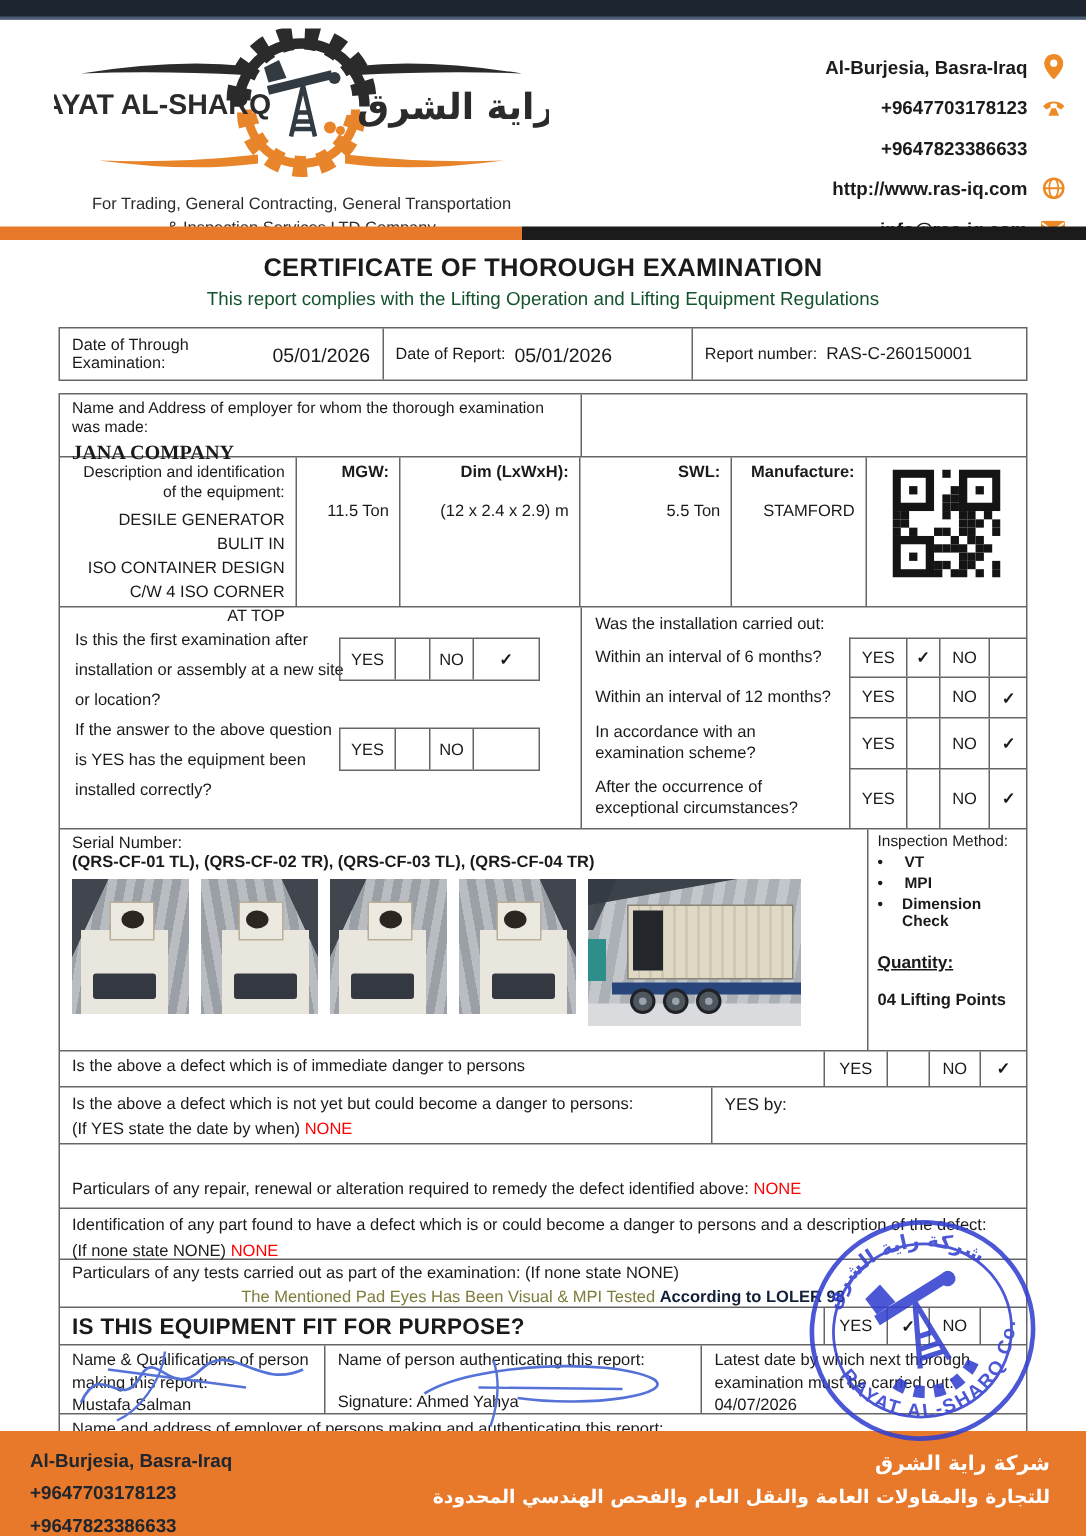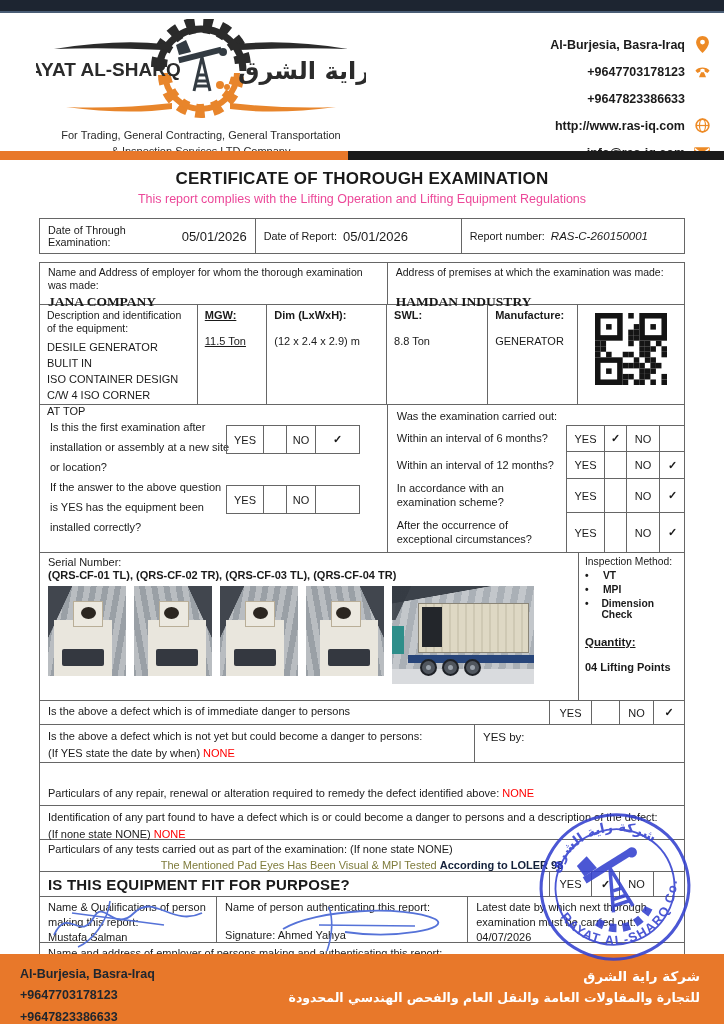--- a/index.html
+++ b/index.html
@@ -16,49 +16,49 @@
   .contact-block { padding-top:12px; }
   .contact-line { display:flex; justify-content:flex-end; align-items:center; height:27px; font-weight:bold; font-size:12.5px; color:#1b1b1b; }
   .contact-icon { width:20px; margin-left:7px; display:flex; justify-content:center; align-items:center; }
 
   
   .divider { display:flex; height:9px; }
   .divider .d-orange { width:48%; background:#E8782A; }
   .divider .d-black { flex:1; background:#1b1b1b; }
 
   .title { text-align:center; font-weight:bold; font-size:17px; margin-top:9px; letter-spacing:.2px; }
-  .subtitle { text-align:center; font-size:12.5px; margin-top:3px; color:#ec4899; }
+  .subtitle { text-align:center; font-size:12.5px; margin-top:3px; color:#14532d; }
 
   
   .date-table { display:flex; width:646px; margin:12px auto 0; border:1px solid #666; }
   .date-cell { padding:5px 8px; font-size:10.8px; display:flex; align-items:center; gap:6px; }
   .date-cell .val { font-size:13px; }
-  .date-cell .val-sm { font-size:11.5px;font-style:italic; }
+  .date-cell .val-sm { font-size:11.5px; }
   .dc1 { width:33.5%; border-right:1px solid #666; }
   .dc2 { width:32%; border-right:1px solid #666; }
   .dc3 { flex:1; }
 
   
   .main-table { width:646px; margin:8px auto 0; border:1px solid #666; font-size:11px; }
   .m-row { display:flex; border-bottom:1px solid #666; }
   .m-row:last-child { border-bottom:none; }
   .sm-label { font-size:10.5px; line-height:1.25; }
 
   
   .row-a { height:42px; }
   .cell-employer { width:54%; border-right:1px solid #666; padding:3px 8px; }
   .cell-premises { flex:1; padding:3px 8px; }
   .company-name { font-family:"Liberation Serif", serif; font-weight:bold; font-size:13.5px; margin-top:2px; }
   .cell-premises .company-name { margin-top:15px; }
 
   
   .row-b { height:100px; }
-  .eq-cell { border-right:1px solid #666; padding:4px 7px; }
+  .eq-cell { border-right:1px solid #666; padding:4px 7px;text-align:right; }
   .eq-desc  { width:24.5%; }
-  .eq-mgw   { width:10.8%;text-decoration:underline; }
+  .eq-mgw   { width:10.8%; }
   .eq-dim   { width:18.6%; }
   .eq-swl   { width:15.7%; }
   .eq-man   { width:13.9%; }
   .eq-qr    { flex:1; border-right:none; display:flex; align-items:flex-start; justify-content:center; padding-top:8px; }
   .eq-label { font-weight:bold; font-size:11px; }
   .eq-value { margin-top:14px; font-size:11px; }
   .desc-lines { white-space:pre-line; margin-top:5px; line-height:1.45; font-size:11px; }
 
   
   .row-c { height:148px; }
@@ -259,49 +259,45 @@
     </div>
   </div>
 
   <div class="main-table">
 
     <div class="m-row row-a">
       <div class="cell-employer">
         <div class="sm-label">Name and Address of employer for whom the thorough examination was made:</div>
         <div class="company-name">JANA COMPANY</div>
       </div>
-      <div class="cell-premises">
-        <div class="sm-label">Address of premises at which the examination was made:</div>
-        <div class="company-name">HAMDAN INDUSTRY</div>
-      </div>
     </div>
 
     <div class="m-row row-b">
       <div class="eq-cell eq-desc">
         <div class="sm-label">Description and identification of the equipment:</div>
         <div class="desc-lines">DESILE GENERATOR BULIT IN
 ISO CONTAINER DESIGN
 C/W 4 ISO CORNER
 AT TOP</div>
       </div>
       <div class="eq-cell eq-mgw">
         <div class="eq-label">MGW:</div>
         <div class="eq-value">11.5 Ton</div>
       </div>
       <div class="eq-cell eq-dim">
         <div class="eq-label">Dim (LxWxH):</div>
         <div class="eq-value">(12 x 2.4 x 2.9) m</div>
       </div>
       <div class="eq-cell eq-swl">
         <div class="eq-label">SWL:</div>
-        <div class="eq-value">8.8 Ton</div>
+        <div class="eq-value">5.5 Ton</div>
       </div>
       <div class="eq-cell eq-man">
         <div class="eq-label">Manufacture:</div>
-        <div class="eq-value">GENERATOR</div>
+        <div class="eq-value">STAMFORD</div>
       </div>
       <div class="eq-cell eq-qr">
         <svg width="72" height="72" viewBox="0 0 65 65" fill="#141414">
           <g>
               <rect x="0" y="0" width="25" height="25"></rect>
               <rect x="5" y="5" width="15" height="15" fill="#fff"></rect>
               <rect x="10" y="10" width="5" height="5"></rect>
             </g>
           <g>
               <rect x="40" y="0" width="25" height="25"></rect>
@@ -377,21 +373,21 @@
         </div>
         <div class="q-text" style="top:73px;">If the answer to the above question is YES has the equipment been installed correctly?</div>
         <div class="ynbox" style="top:80px;">
           <div class="c">YES</div>
           <div class="c chk"></div>
           <div class="c">NO</div>
           <div class="c chk"></div>
         </div>
       </div>
       <div class="qc-right">
-        <div class="carried-heading">Was the examination carried out:</div>
+        <div class="carried-heading">Was the installation carried out:</div>
         <div class="interval-row ir1">
           <div class="itxt">Within an interval of 6 months?</div>
           <div class="grid4">
             <div class="g">YES</div>
             <div class="g chk">✓</div>
             <div class="g">NO</div>
             <div class="g chk"></div>
           </div>
         </div>
         <div class="interval-row ir2">

